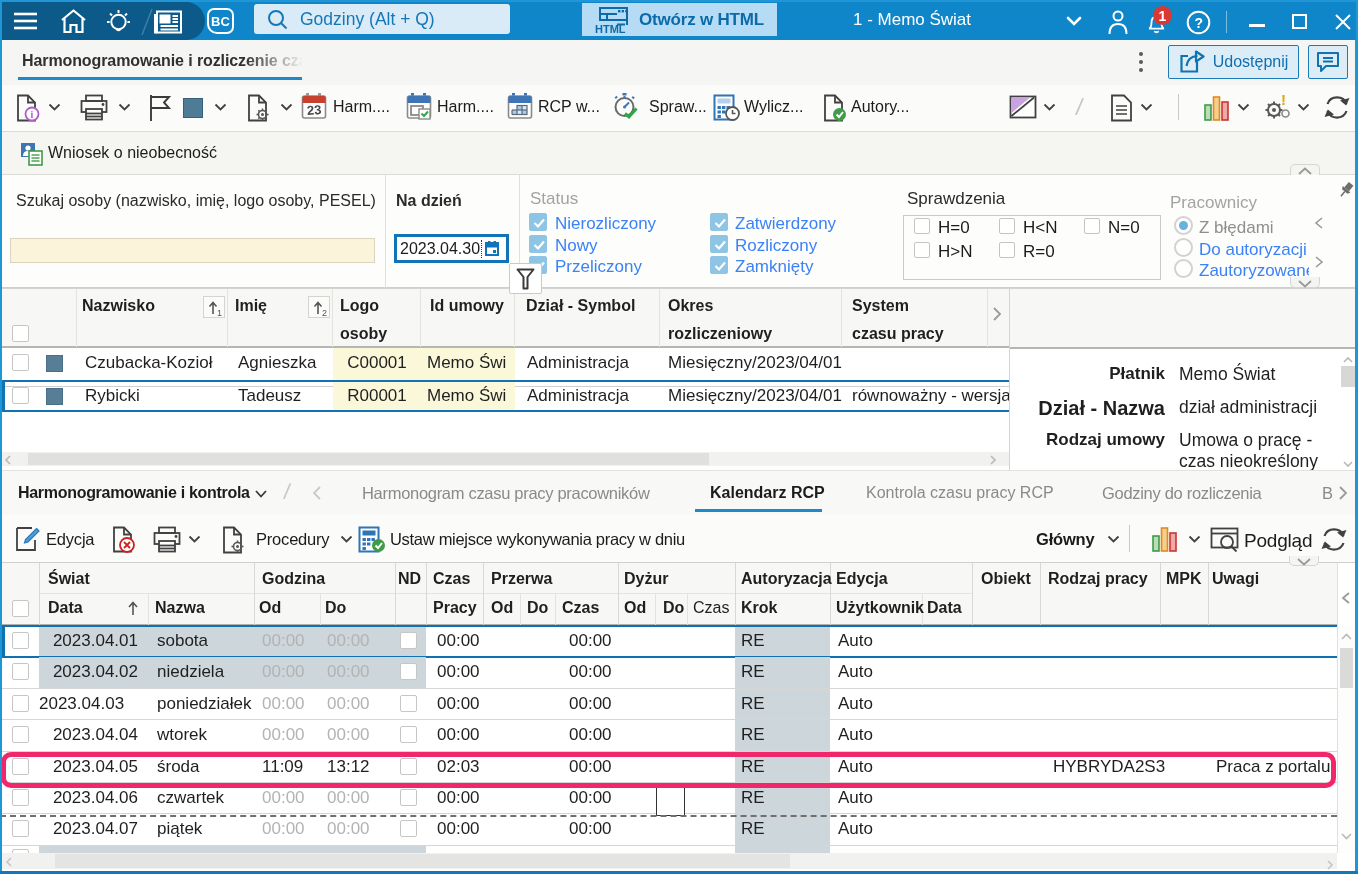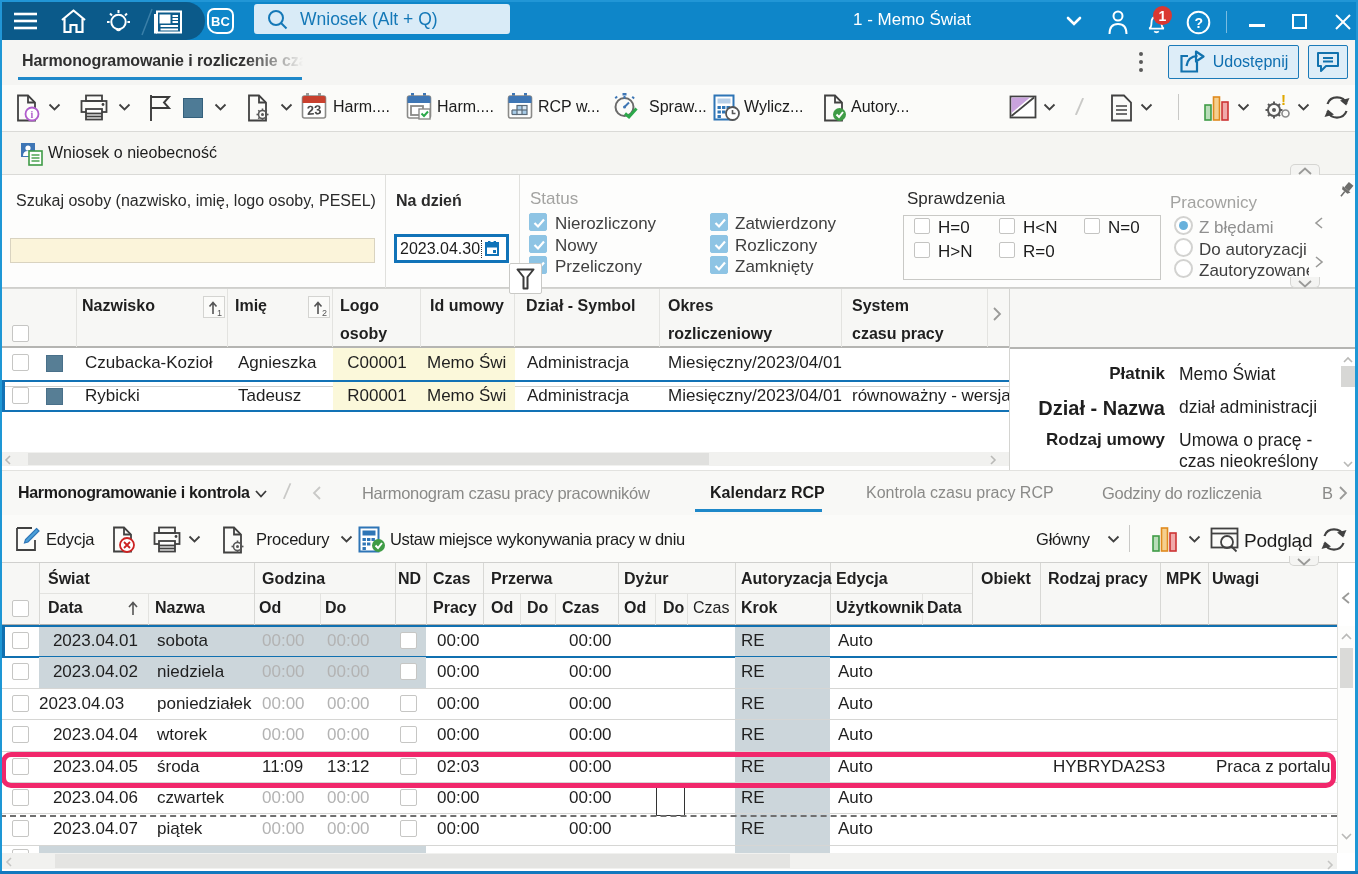--- a/index.html
+++ b/index.html
@@ -28,21 +28,21 @@
   #filter { left:0; top:175px; width:1358px; height:113px; background:#fdfdfc; border-bottom:1px solid #cfcfcc; }
   .flbl { position:absolute; font-size:16px; color:#2b2b2b; }
   .glbl { position:absolute; font-size:16px; color:#a3a3a1; }
   #yellowinput { left:10px; top:63px; width:365px; height:25px; background:#fbf4da; border:1px solid #d9d3c0; }
   #dateinput { left:394px; top:59px; width:115px; height:29px; border:3px solid #1173b8; background:#fff; display:flex; align-items:center; }
   #dateinput span { font-size:16px; color:#1c1c1c; margin-left:3px; }
   .vdiv { position:absolute; top:0; width:1px; height:113px; background:#e0e0dd; }
   .cbx { position:absolute; width:18px; height:18px; border:1px solid #c4c4c2; border-radius:2px; background:#fff; }
   .cbx.blue { background:#8ec4e4; border-color:#8ec4e4; }
   .cbx.blue svg { position:absolute; left:2px; top:3px; }
-  .cblbl { position:absolute; font-size:17px; color:#404040; }
+  .cblbl { position:absolute; font-size:17px; color:#3b82f6; }
   #sprbox { left:903px; top:40px; width:258px; height:65px; border:1px solid #c9c9c6; }
   .blk { color:#1c1c1c 
   }
   .radio { position:absolute; width:19px; height:19px; border:2px solid #d2d2d0; border-radius:50%; background:#fff; }
   .radio.sel::after { content:""; position:absolute; left:3px; top:3px; width:9px; height:9px; background:#68b1dc; border-radius:50%; }
   
   #grid1 { left:0; top:288px; width:1358px; height:182px; background:#fff; border-top:1px solid #d4d4d1; }
   .g1h { position:absolute; font-size:16px; font-weight:bold; color:#1f1f1f; }
   .g1c { position:absolute; font-size:17px; color:#1f1f1f; white-space:nowrap; }
   .sortbox { position:absolute; width:22px; height:22px; border:1px solid #d4d4d1; background:#fbfbf9; }
@@ -112,21 +112,39 @@
         <line x1="7.5" y1="19.5" x2="25" y2="19.5"></line>
       </g>
     </svg>
 
   <div class="abs" style="left:205px;top:6px;width:27px;height:26px;border:2px solid #fff;border-radius:7px 7px 7px 10px;color:#fff;font-size:13px;font-weight:bold;display:flex;align-items:center;justify-content:center;">BC</div>
   <div class="abs" id="searchbox">
     <svg style="margin-left:13px" width="21" height="21" viewBox="0 0 21 21">
         <circle cx="9" cy="9" r="7" fill="none" stroke="#1478b7" stroke-width="2"></circle>
         <line x1="14" y1="14" x2="19.5" y2="19.5" stroke="#1478b7" stroke-width="2"></line>
       </svg>
-    <span>Wniosek (Alt + Q)</span>
+    <span>Godziny (Alt + Q)</span>
+  </div>
+  <div class="abs" id="htmlbtn">
+    <svg width="34" height="28" viewBox="0 0 34 28">
+        <g fill="none" stroke="#0b6aa9" stroke-width="2">
+          <rect x="5" y="2" width="27" height="12"></rect>
+          <line x1="5" y1="8" x2="22" y2="8"></line>
+          <line x1="12" y1="8" x2="12" y2="14"></line>
+          <line x1="32" y1="14" x2="32" y2="19"></line>
+          <line x1="22" y1="18.5" x2="30" y2="18.5"></line>
+        </g>
+        <g fill="#0b6aa9">
+          <rect x="23" y="4" width="2.4" height="2.4"></rect>
+          <rect x="26.6" y="4" width="2.4" height="2.4"></rect>
+          <rect x="30.2" y="4" width="2.4" height="2.4"></rect>
+          <text x="0" y="27" font-size="11" font-weight="bold" font-family="Liberation Sans">HTML</text>
+        </g>
+      </svg>
+    <b>Otwórz w HTML</b>
   </div>
   <div class="abs" id="wintitle">1 - Memo Świat</div>
 
   <svg class="abs" style="left:1064px;top:14px" width="16" height="11" viewBox="0 0 16 11">
       <path d="M2 2 L8 8 L14 2" fill="none" stroke="#fff" stroke-width="2.6" stroke-linecap="round"></path>
     </svg>
 
   <svg class="abs" style="left:1104px;top:7px" width="24" height="26" viewBox="0 0 24 26">
       <g fill="none" stroke="#fff" stroke-width="2">
         <circle cx="12" cy="7" r="4.5"></circle>
@@ -660,21 +678,21 @@
         <rect x="9" y="12" width="3.4" height="3"></rect>
         <rect x="13.5" y="12" width="3.4" height="3"></rect>
         <rect x="4.5" y="16.5" width="3.4" height="3"></rect>
         <rect x="9" y="16.5" width="3.4" height="3"></rect>
         <rect x="4.5" y="21" width="3.4" height="3"></rect>
       </g>
       <circle cx="20.5" cy="19.5" r="6.5" fill="#3f9c46"></circle>
       <path d="M17.5 19.5 L20 22 L24 17" fill="none" stroke="#fff" stroke-width="2"></path>
     </svg>
   <div class="titem" style="left:390px;top:15px;font-size:16.5px;letter-spacing:-0.3px">Ustaw miejsce wykonywania pracy w dniu</div>
-  <div class="titem" style="left:1036px;top:15px;font-size:16.5px;font-weight:normal;letter-spacing:-0.2px">Główny</div>
+  <div class="titem" style="left:1036px;top:15px;font-size:16.5px;font-weight:bold;letter-spacing:-0.2px">Główny</div>
   <svg class="abs" style="left:1107px;top:20px" width="13" height="9" viewBox="0 0 13 9">
       <path d="M1.5 1.5 L6.5 6.5 L11.5 1.5" fill="none" stroke="#414141" stroke-width="1.8"></path>
     </svg>
   <div class="abs" style="left:1129px;top:10px;width:1px;height:27px;background:#c9c9c7"></div>
   <svg class="abs" style="left:1152px;top:11px" width="26" height="26" viewBox="0 0 26 26">
       <g stroke-width="1.6">
         <rect x="1" y="10" width="6" height="15" fill="#b9ddb9" stroke="#3f9c46"></rect>
         <rect x="9.5" y="2" width="6" height="23" fill="#f5cf8e" stroke="#e08a1e"></rect>
         <rect x="18" y="7" width="6" height="18" fill="#f0a9a9" stroke="#cc3333"></rect>
       </g>

